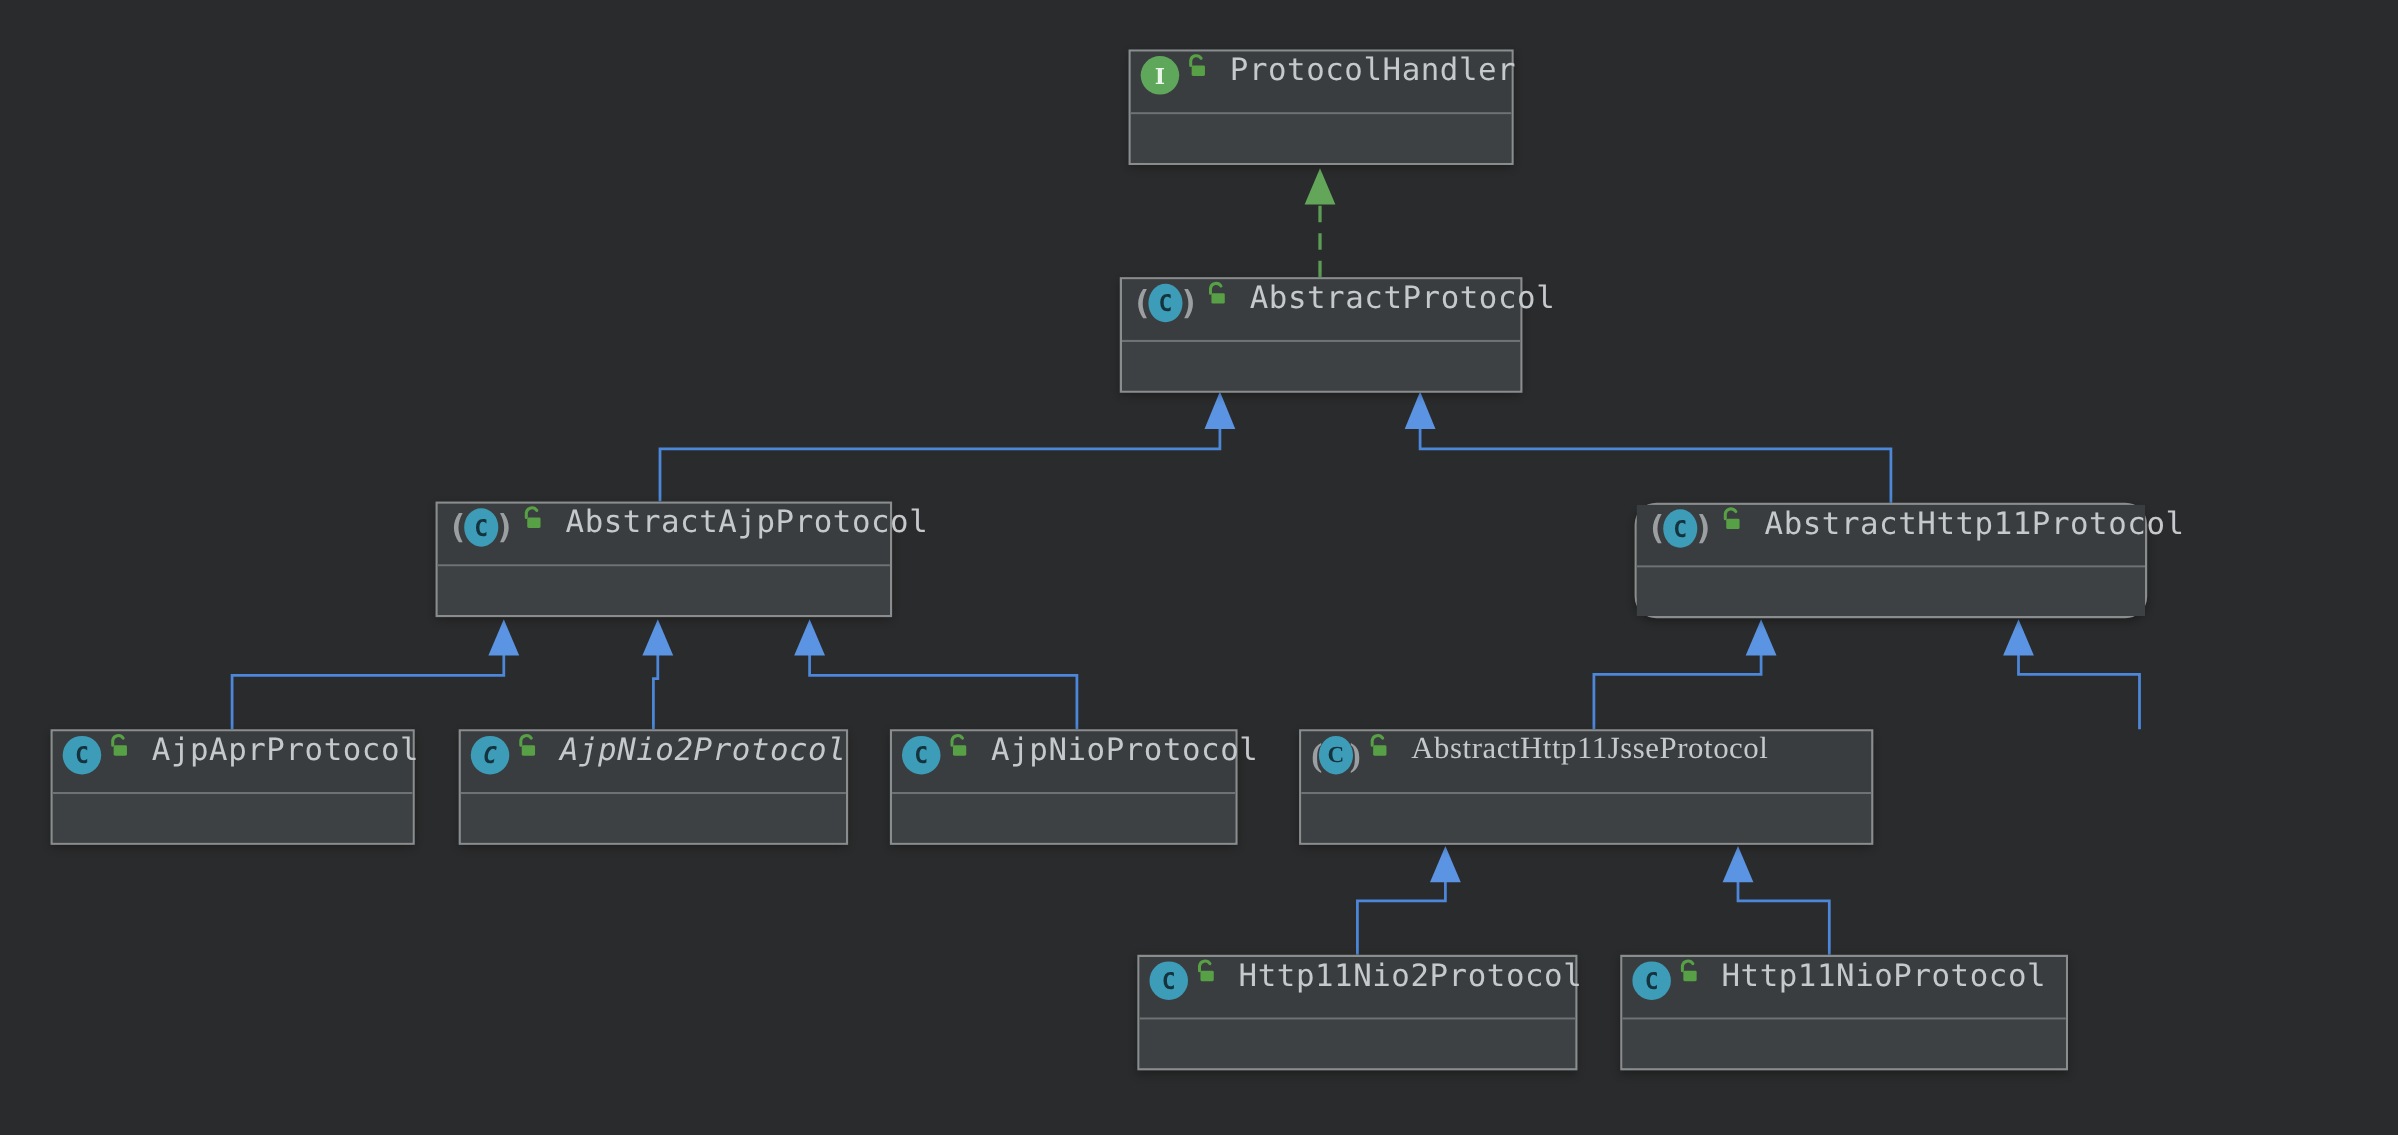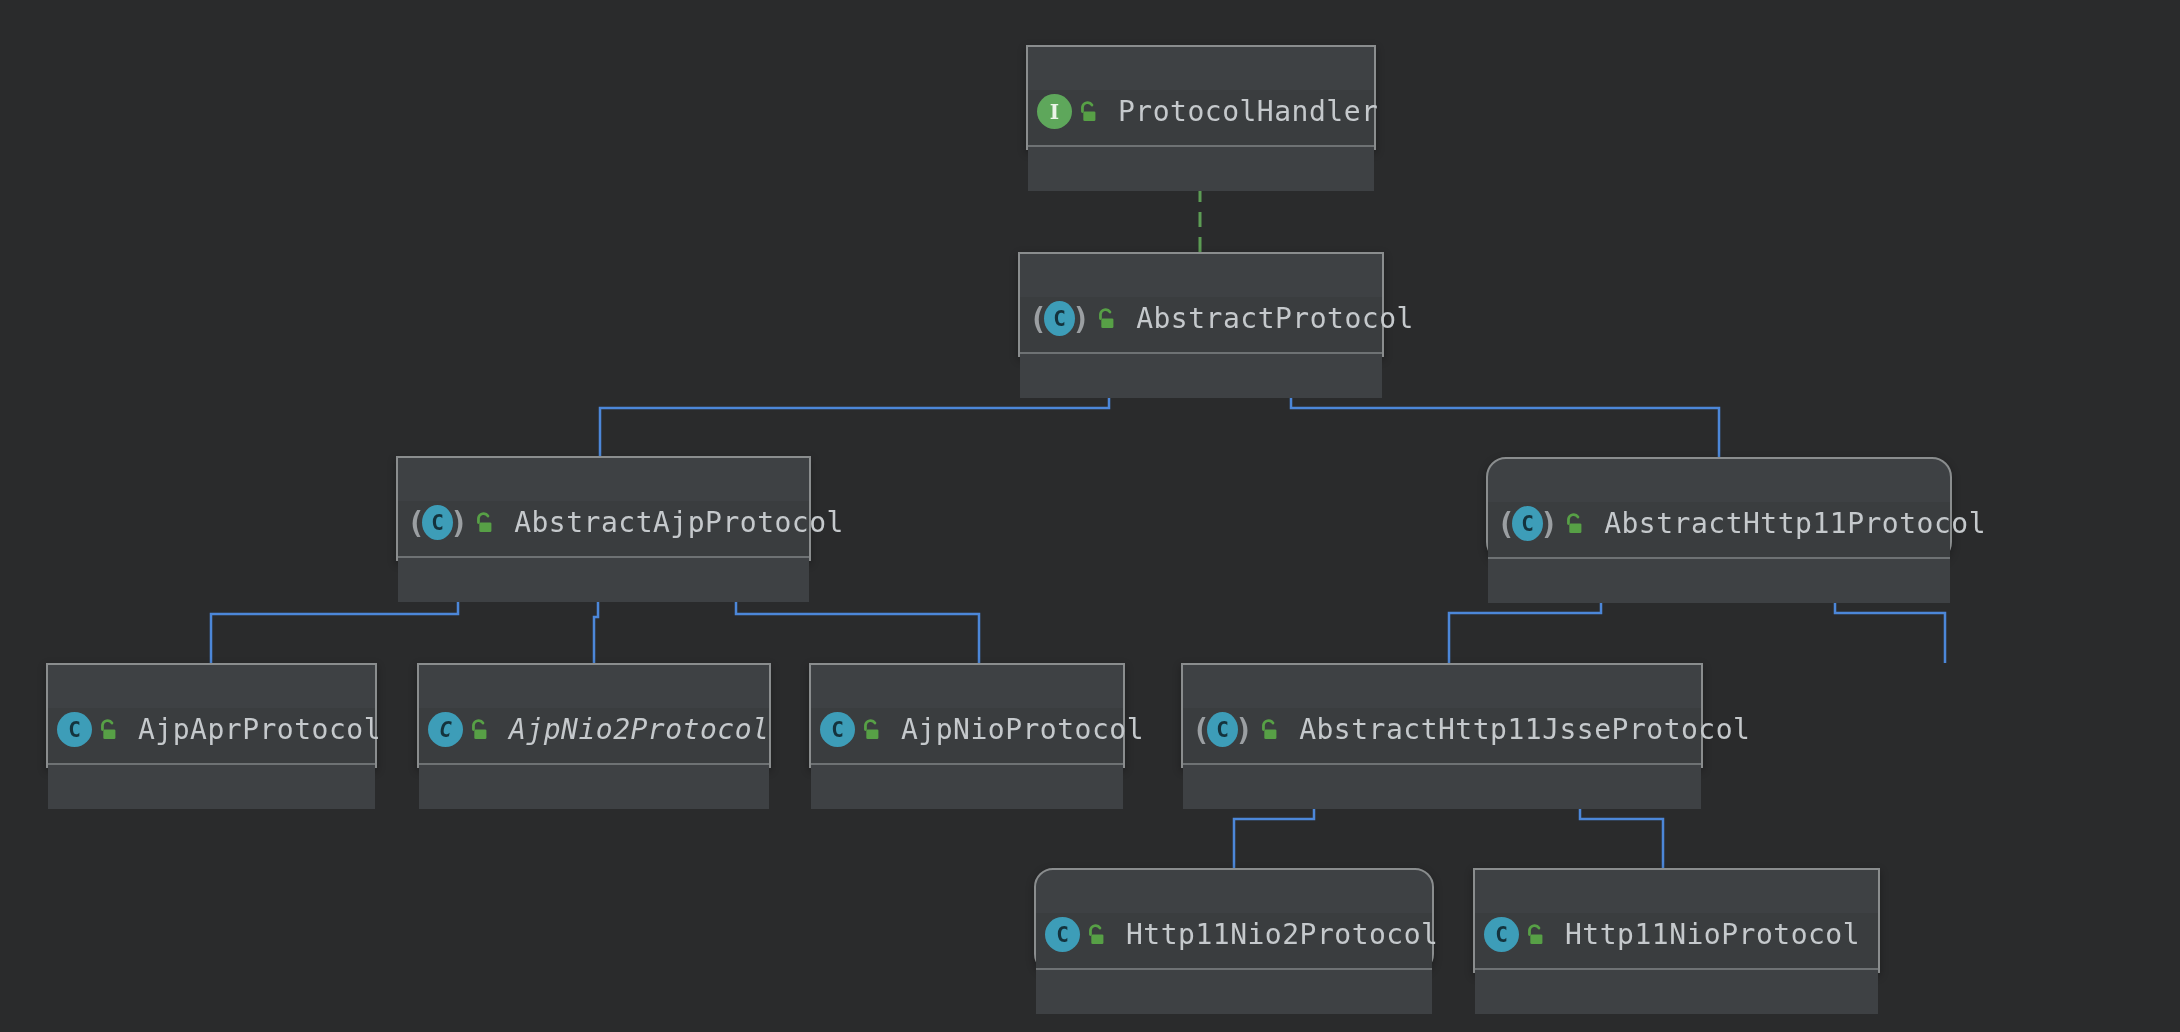--- a/index.html
+++ b/index.html
@@ -21,21 +21,21 @@
   body{background:var(--canvas);font-family:"DejaVu Sans Mono","Liberation Mono",monospace;}
   #canvas{position:relative;width:2180px;height:1032px;background:var(--canvas);overflow:hidden;}
   #edges{position:absolute;left:0;top:0;width:2180px;height:1032px;}
   .ext-line{stroke:var(--ext);stroke-width:2.5;fill:none;}
   .ext-arrow{fill:var(--ext-arrow);stroke:none;}
   .impl-line{stroke:var(--impl);stroke-width:3;fill:none;stroke-dasharray:15 10;}
   .impl-arrow{fill:var(--impl-arrow);stroke:none;}
   .node{position:absolute;height:105px;box-sizing:border-box;border:2px solid var(--border);
         background:var(--body-bg);box-shadow:0 3px 8px rgba(0,0,0,0.30);}
   .node-title{height:57px;box-sizing:border-box;border-bottom:2px solid var(--divider);
-        background:var(--title-bg);display:flex;align-items:center;padding:0 10px 12px 9px;margin-top:43px;}
+        background:var(--title-bg);display:flex;padding:0 10px 12px 9px;}
   .node-body{height:44px;background:var(--body-bg);}
   .type-icon{display:flex;align-items:center;flex:0 0 auto;}
   .type-icon.abstract::before{content:"(";color:#9b9fa2;font-size:30px;font-weight:700;margin-right:-3px;}
   .type-icon.abstract::after{content:")";color:#9b9fa2;font-size:30px;font-weight:700;margin-left:-3px;}
   .type-circle{width:35px;height:35px;border-radius:50%;display:flex;align-items:center;
         justify-content:center;font-weight:700;flex:0 0 auto;}
   .type-circle.c{background:var(--class-bg);color:#14333d;font-size:21px;}
   .type-circle.c::before{content:"C";}
   .type-circle.i{background:var(--iface-bg);color:#eaf4e8;font-size:20px;
         font-family:"DejaVu Serif","Liberation Serif",serif;}
@@ -185,36 +185,36 @@
         </span>
       <svg class="lock" viewBox="0 0 22 28">
           <path class="shackle" d="M4 14 v-5 a6 6 0 0 1 11 -2.5"></path>
           <rect class="body" x="5" y="14" width="14" height="11" rx="1.5"></rect>
         </svg>
       <span class="node-label">AjpNioProtocol</span>
     </div>
     <div class="node-body"></div>
   </div>
 
-  <div class="node" style="left:1181px;top:663px;width:522px;">
+  <div class="node" style="left:1181px;top:663px;width:522px;font-family:Liberation Serif, serif;">
     <div class="node-title">
       <span class="type-icon abstract">
           <span class="type-circle c"></span>
         </span>
       <svg class="lock" viewBox="0 0 22 28">
           <path class="shackle" d="M4 14 v-5 a6 6 0 0 1 11 -2.5"></path>
           <rect class="body" x="5" y="14" width="14" height="11" rx="1.5"></rect>
         </svg>
       <span class="node-label">AbstractHttp11JsseProtocol</span>
     </div>
     <div class="node-body"></div>
   </div>
 
 
-  <div class="node" style="left:1034px;top:868px;width:400px;border-radius:19px;">
+  <div class="node" style="left:1034px;top:868px;width:400px;">
     <div class="node-title">
       <span class="type-icon">
           <span class="type-circle c"></span>
         </span>
       <svg class="lock" viewBox="0 0 22 28">
           <path class="shackle" d="M4 14 v-5 a6 6 0 0 1 11 -2.5"></path>
           <rect class="body" x="5" y="14" width="14" height="11" rx="1.5"></rect>
         </svg>
       <span class="node-label">Http11Nio2Protocol</span>
     </div>

